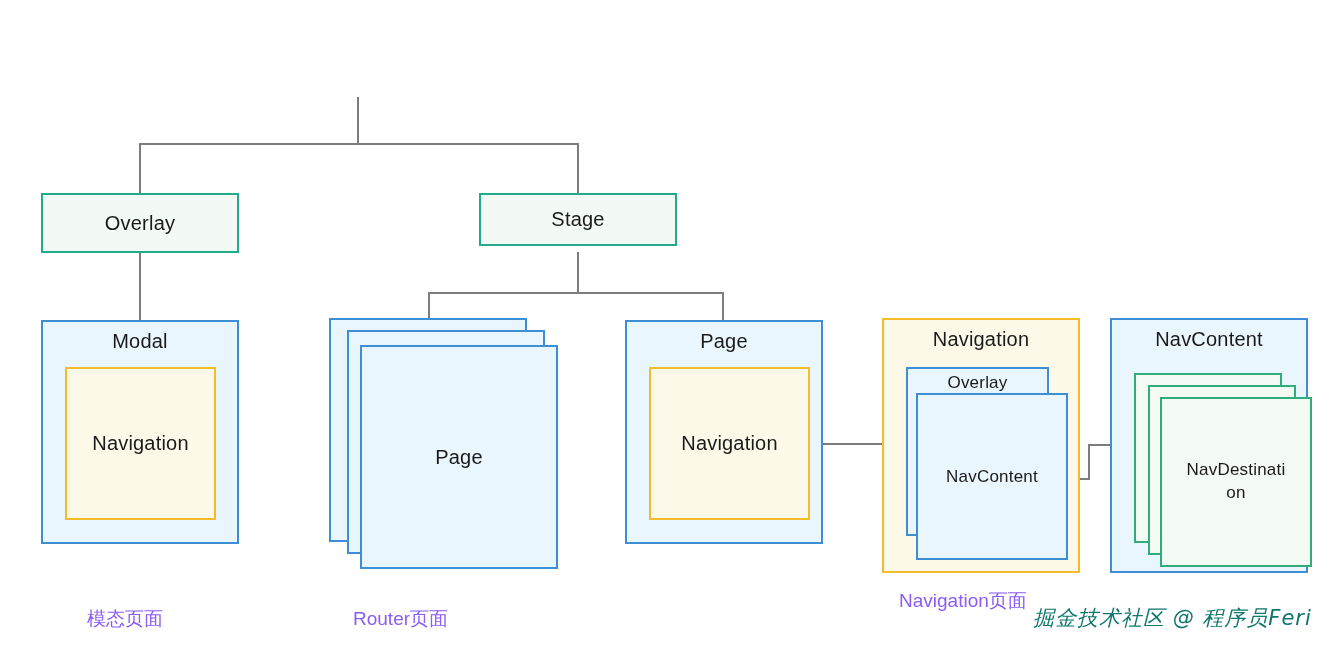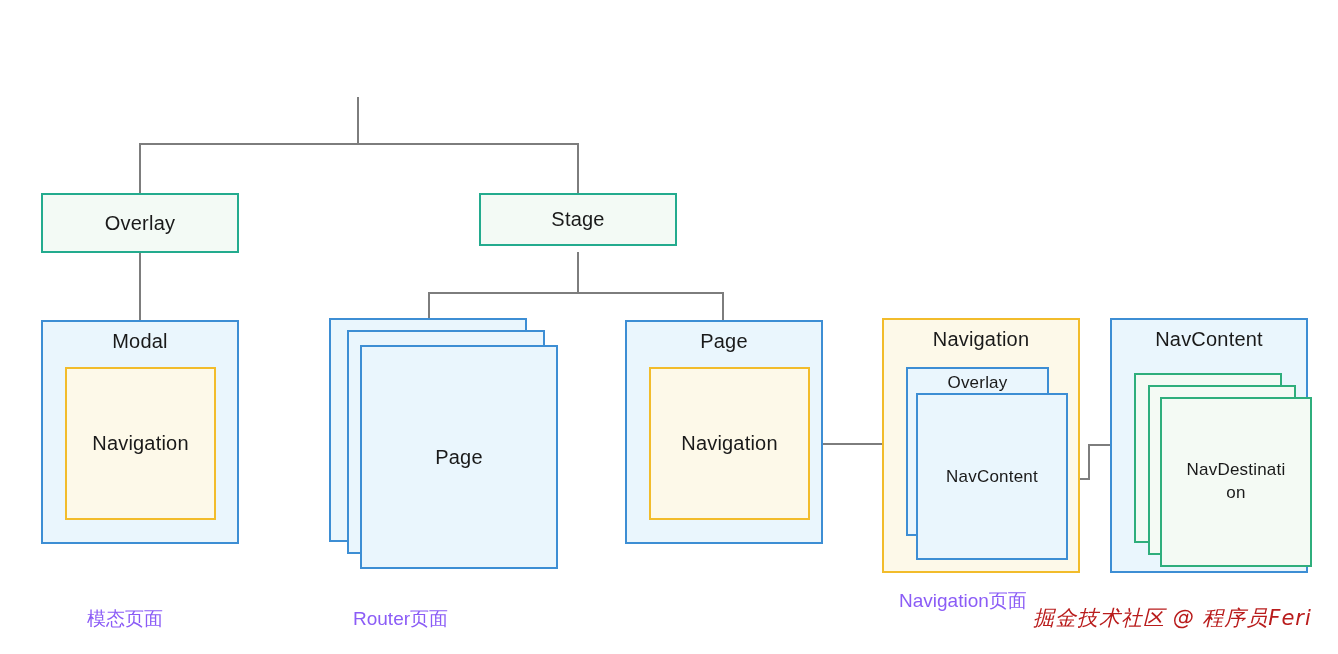--- a/index.html
+++ b/index.html
@@ -64,21 +64,21 @@
   .caption {
     position: absolute;
     font-size: 19px;
     color: #8b5cf6;
     white-space: nowrap;
   }
   .watermark {
     position: absolute;
     font-size: 21px;
     font-style: italic;
-    color: #b91c1c;
+    color: #0f766e;
     white-space: nowrap;
     letter-spacing: 1px;
     font-family: "DejaVu Sans", sans-serif;
   }
   .stack-wrap { position: absolute; }
   .stack-wrap .node { position: absolute; }
 </style>
 </head>
 <body>
 

